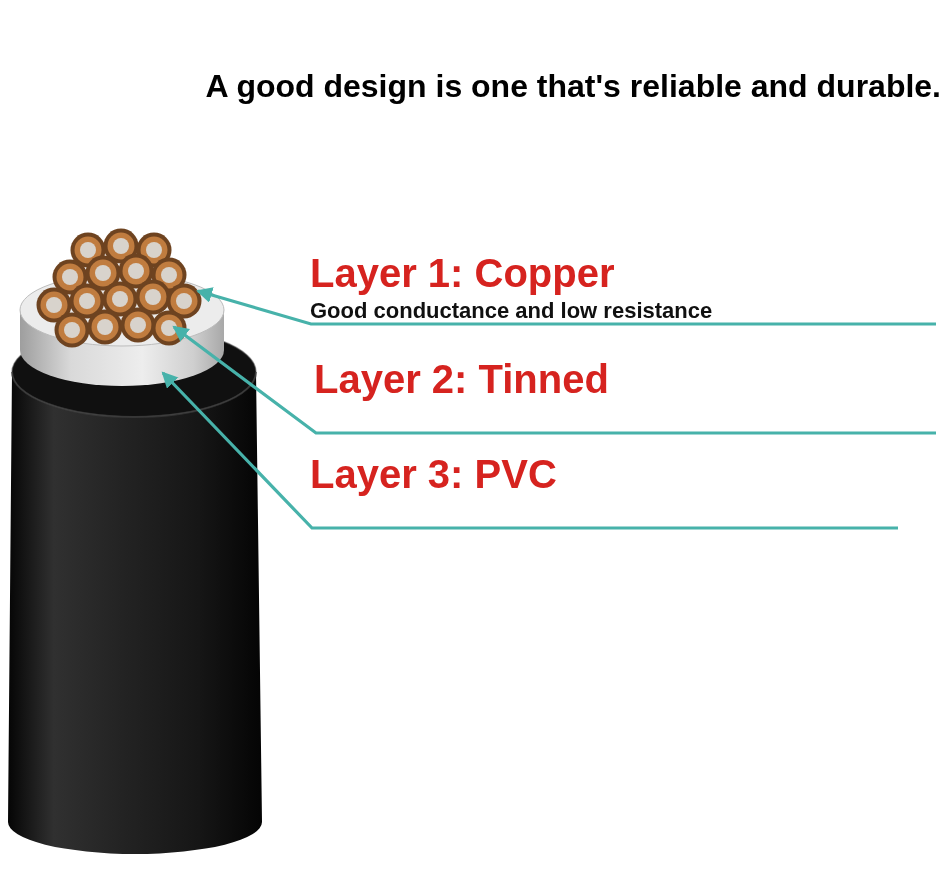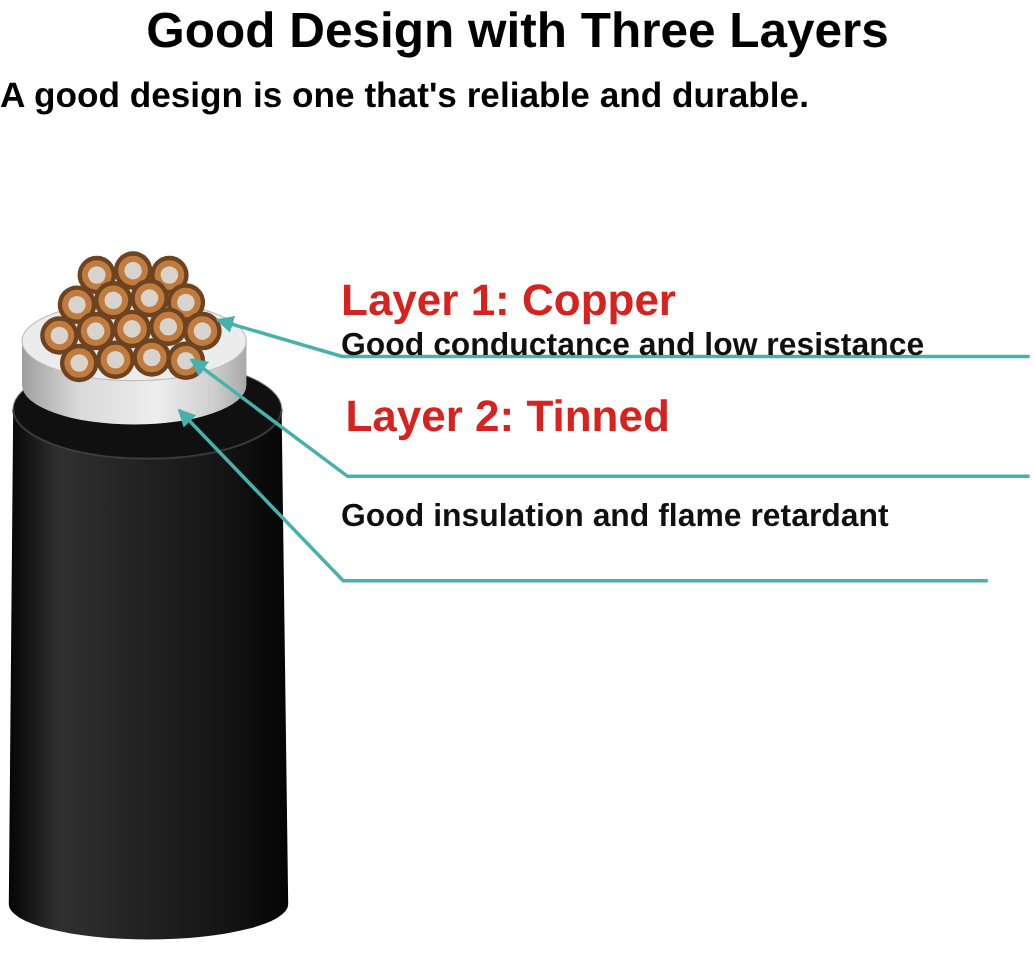--- a/index.html
+++ b/index.html
@@ -24,21 +24,21 @@
     font-size: 45px;
     font-weight: bold;
     color: #000000;
     white-space: nowrap;
   }
   .page-subtitle {
     position: absolute;
     top: 68px;
     left: 0;
     width: 100%;
-    text-align: left;
+    text-align: right;
     font-size: 32px;
     font-weight: bold;
     color: #000000;
     white-space: nowrap;
   }
   .diagram-svg {
     position: absolute;
     top: 0;
     left: 0;
   }
@@ -46,36 +46,35 @@
     position: absolute;
     white-space: nowrap;
   }
   .annotation .heading {
     font-size: 40px;
     font-weight: bold;
     color: var(--heading_red, #d6231f);
     line-height: 1.15;
   }
   .annotation .desc {
-    font-size: 29px;
+    font-size: 22px;
     font-weight: bold;
     color: var(--body_text, #101010);
     line-height: 1.15;
     margin-top: 2px;
   }
   #annotation-1 { left: 310px; top: 250px; }
   #annotation-2 { left: 314px; top: 356px; }
   #annotation-3 { left: 310px; top: 451px; }
 </style>
 </head>
 <body>
 
 <div class="canvas">
 
-  <div class="page-title">Good Design with Three Layers</div>
   <div class="page-subtitle">A good design is one that's reliable and durable.</div>
 
   <svg class="diagram-svg" width="941" height="883" viewBox="0 0 941 883">
     <defs>
       <linearGradient id="jacketGrad" x1="0" y1="0" x2="1" y2="0">
         <stop offset="0" stop-color="#050505"></stop>
         <stop offset="0.18" stop-color="#303030"></stop>
         <stop offset="0.45" stop-color="#232323"></stop>
         <stop offset="0.75" stop-color="#161616"></stop>
         <stop offset="1" stop-color="#040404"></stop>
@@ -140,16 +139,16 @@
   <div class="annotation" id="annotation-1">
     <div class="heading">Layer 1: Copper</div>
     <div class="desc">Good conductance and low resistance</div>
   </div>
 
   <div class="annotation" id="annotation-2">
     <div class="heading">Layer 2: Tinned</div>
   </div>
 
   <div class="annotation" id="annotation-3">
-    <div class="desc">Good insulation and flame retardant</div>
+    <div class="heading">Layer 3: PVC</div>
   </div>
 
 </div>
 
 </body></html>

